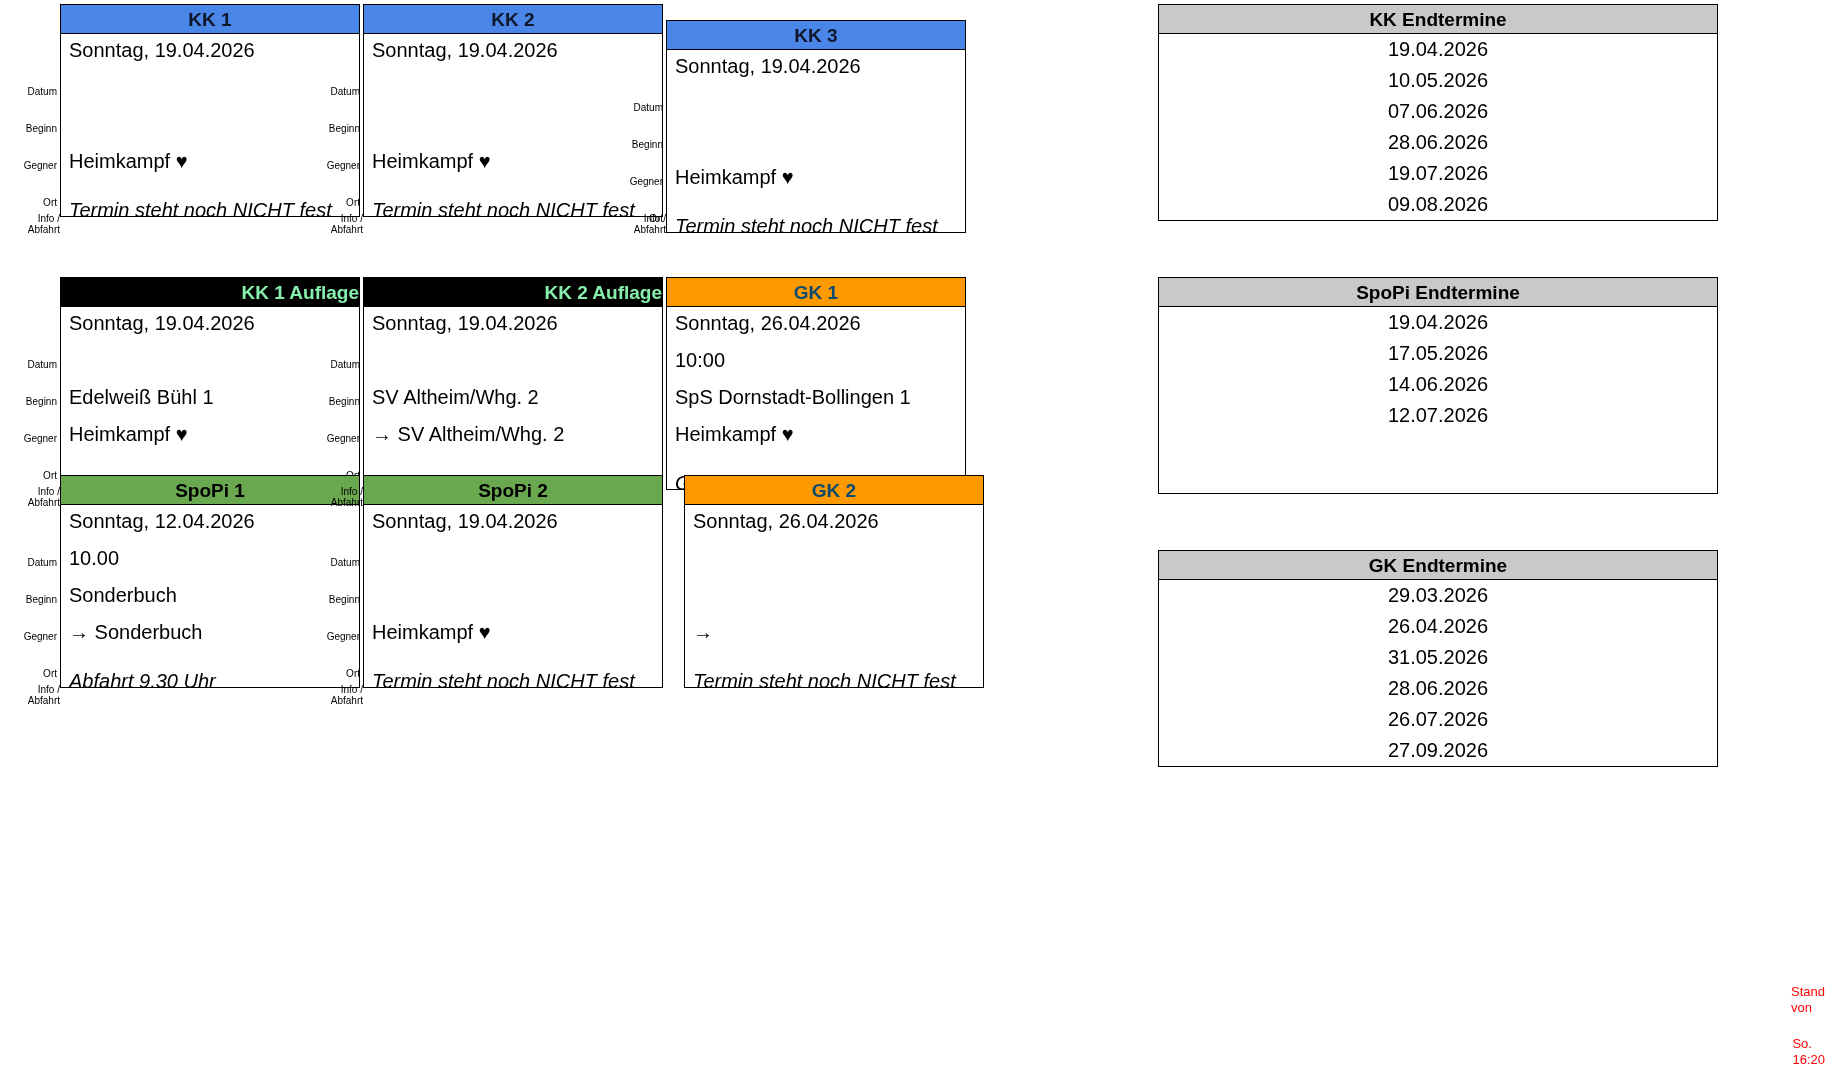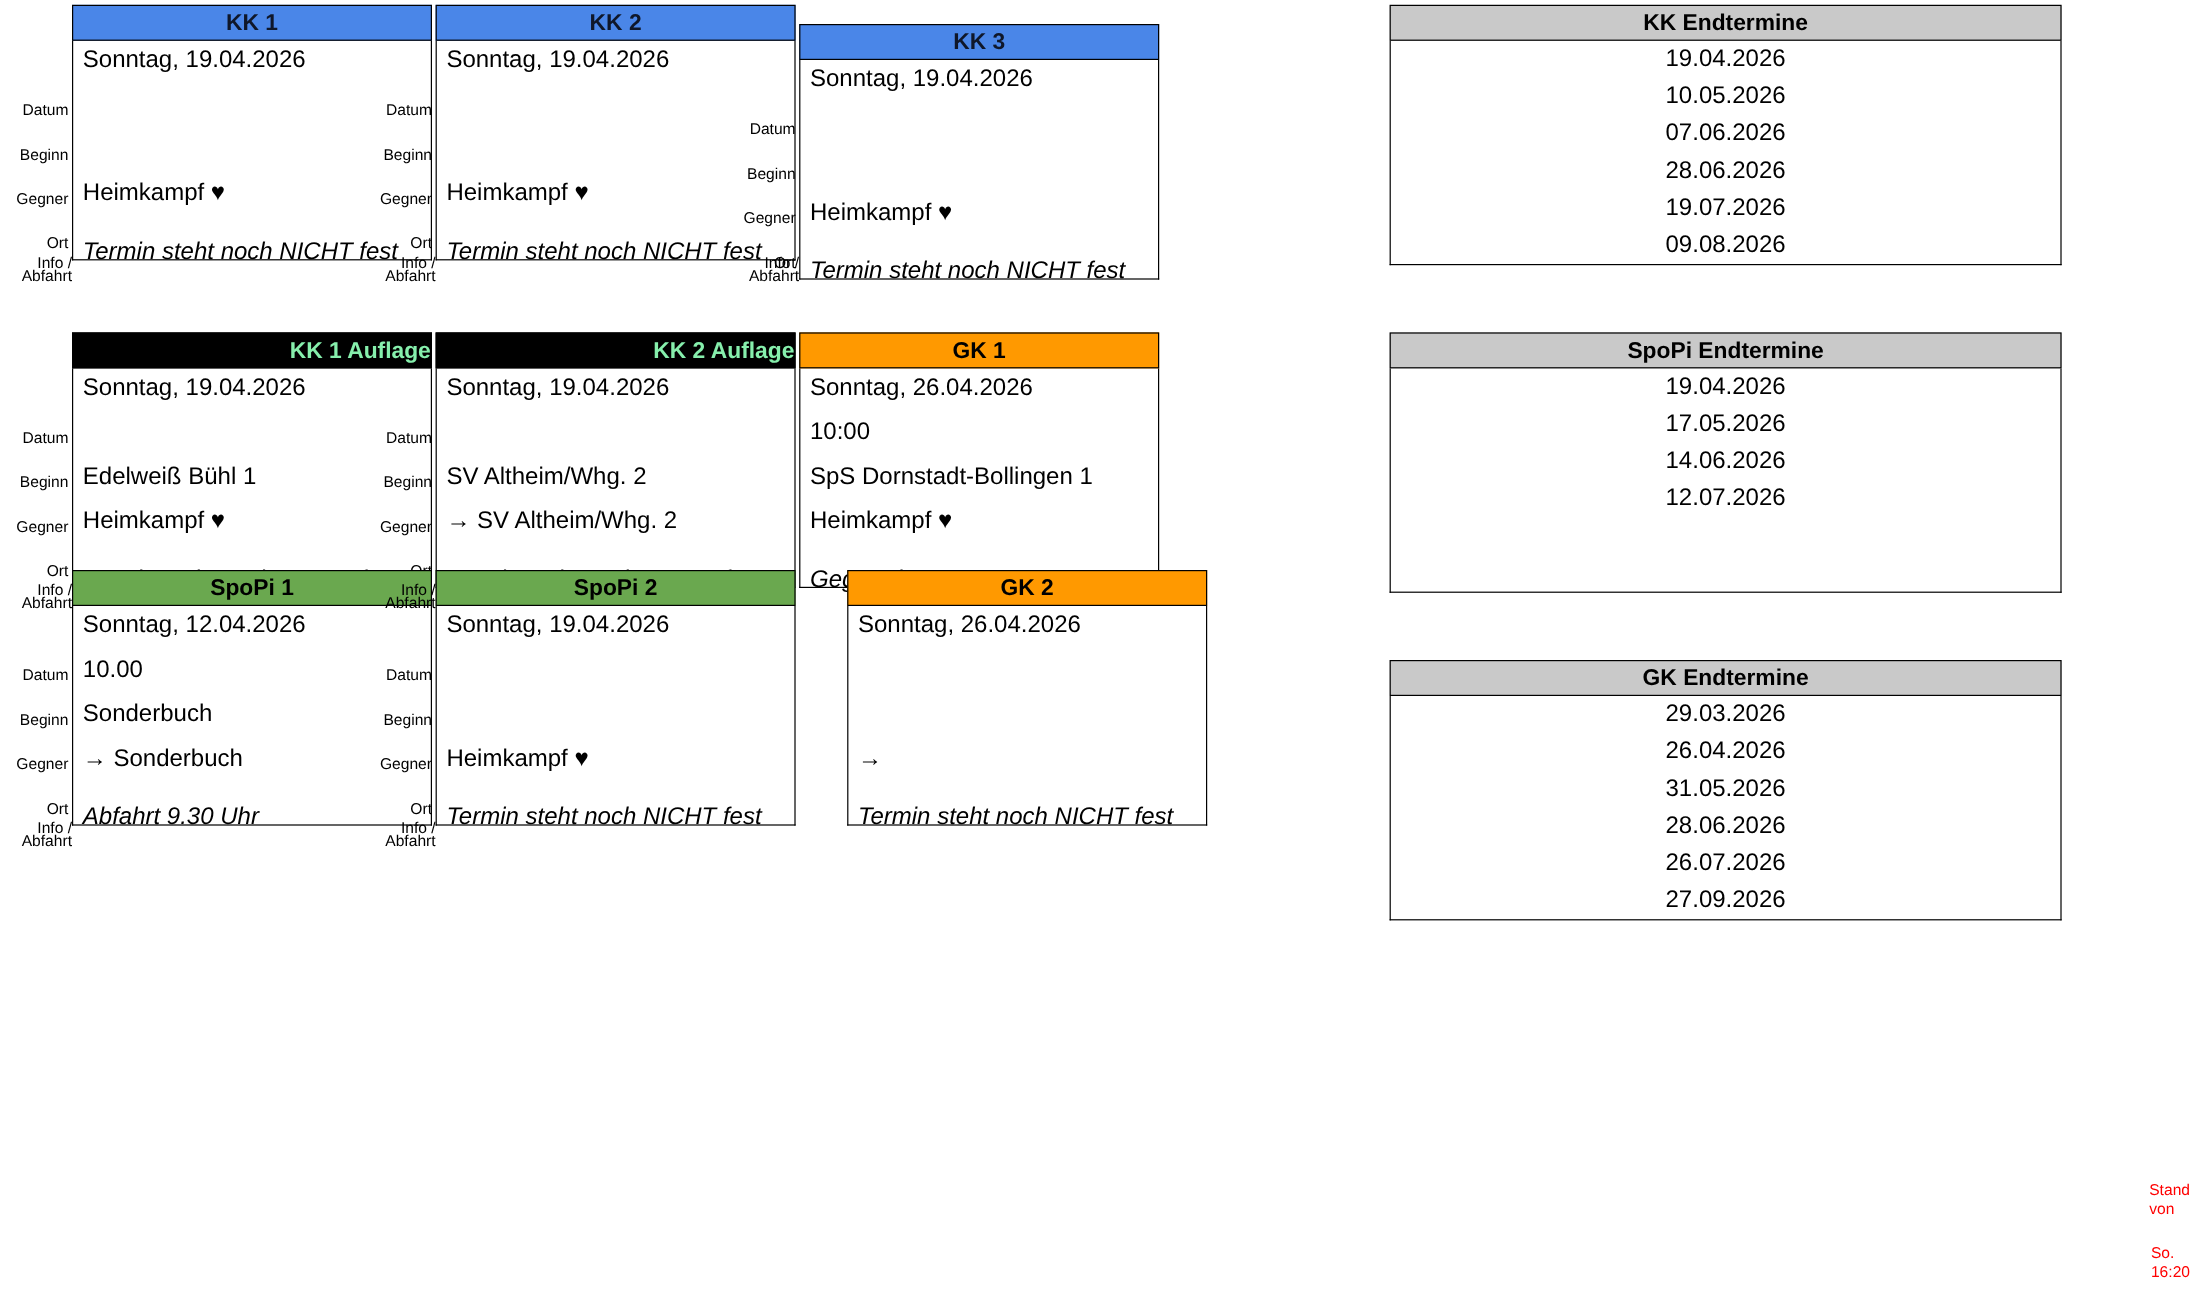--- a/index.html
+++ b/index.html
@@ -34,21 +34,21 @@
     text-align: center;
     font-weight: bold;
     font-size: 19px;
     color: #000;
     border: 1px solid #000;
     box-sizing: border-box;
   }
   .card .hdr.blue   { background: #4a86e8; color: #0f172a; }
   .card .hdr.black  { background: #000000; color: #86efac; text-align: right; }
   .card .hdr.green  { background: #6aa84f; color: #000; }
-  .card .hdr.orange { background: #f90; background: #ff9900; color: #000000; }
+  .card .hdr.orange { background: #f90; background: #ff9900; color: #0c4a6e; }
 
   .card .body {
     border: 1px solid #000;
     border-top: none;
     box-sizing: border-box;
     height: 183px;
     position: relative;
   }
   .card .row {
     position: absolute;
@@ -65,21 +65,21 @@
   .r-beginn { top: 42px;  }
   .r-gegner { top: 79px;  }
   .r-ort    { top: 116px; }
   .r-info   { top: 165px; font-style: italic; font-size: 18px; }
 
   .rowlabel {
     position: absolute;
     right: 0;
     width: 56px;
     text-align: right;
-    font-size: 13px;
+    font-size: 10px;
     color: #000;
     line-height: 12px;
   }
   .rowlabel.two { line-height: 11px; }
   .red   { color: #c00000; }
 
   
   .datelist {
     position: absolute;
     width: 560px;
@@ -230,21 +230,21 @@
       <div class="rowlabel" style="top:126px; right:302px;">Gegner</div>
       <div class="rowlabel" style="top:163px; right:302px;">Ort</div>
       <div class="row r-datum">Sonntag, 19.04.2026</div>
       <div class="row r-beginn"></div>
       <div class="row r-gegner"></div>
       <div class="row r-ort">Heimkampf ♥</div>
       <div class="row r-info">Termin steht noch NICHT fest</div>
     </div>
   </div>
 
-  <div class="card" style="left:666px; top:475px;padding-left:40px;">
+  <div class="card" style="left:644px; top:475px;padding-left:40px;">
     <div class="hdr orange">GK 2</div>
     <div class="body">
       <div class="row r-datum">Sonntag, 26.04.2026</div>
       <div class="row r-beginn"></div>
       <div class="row r-gegner"></div>
       <div class="row r-ort red">→</div>
       <div class="row r-info">Termin steht noch NICHT fest</div>
     </div>
   </div>
 

